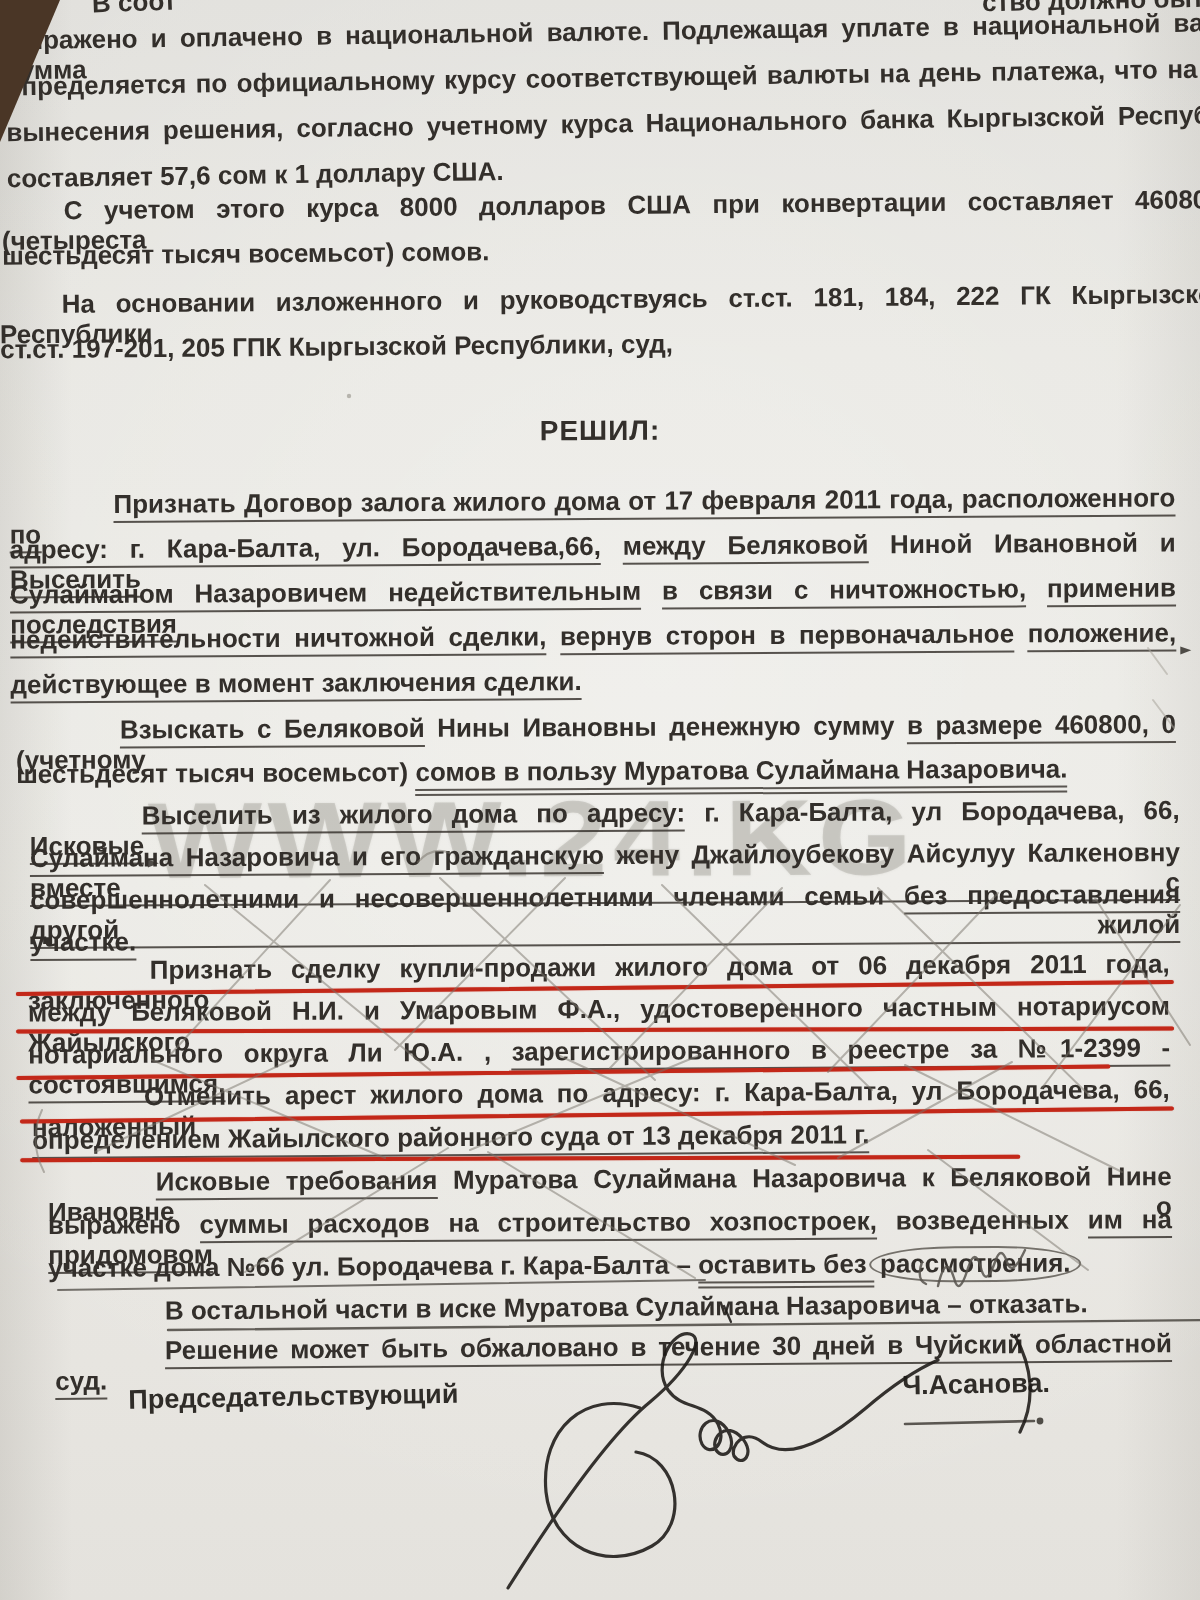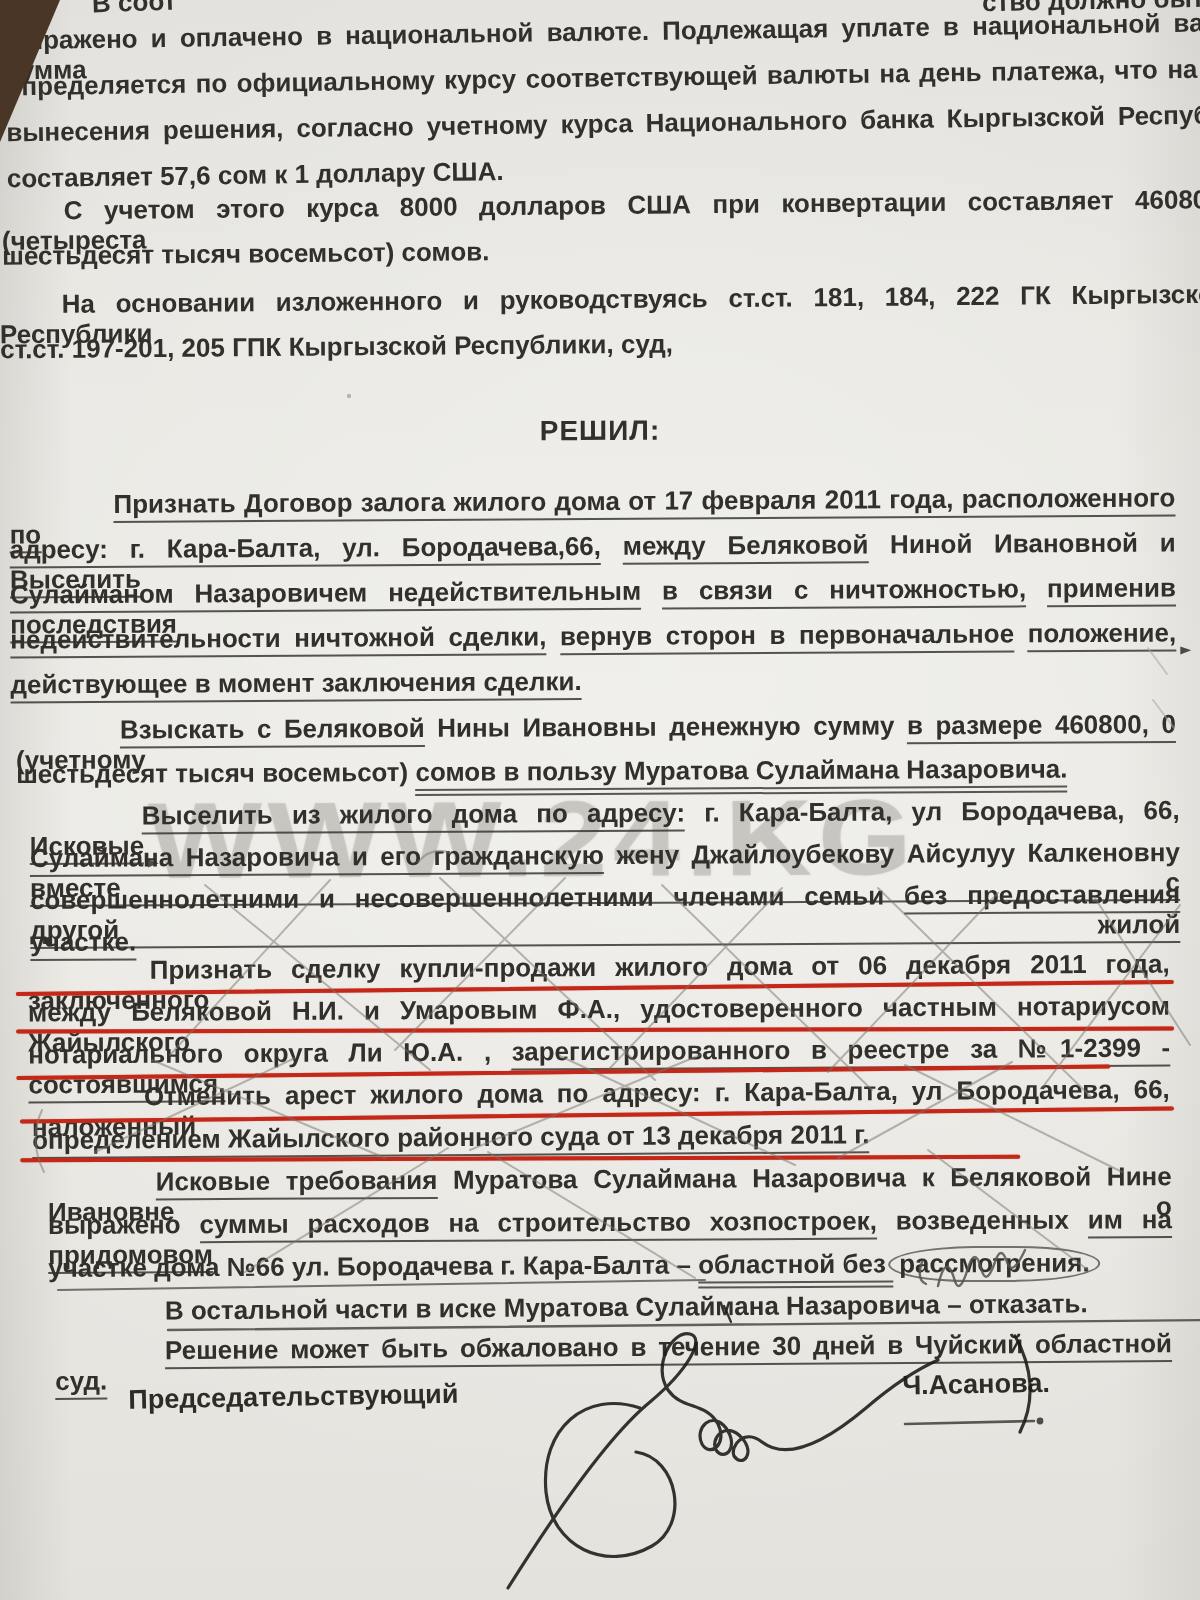--- a/index.html
+++ b/index.html
@@ -112,21 +112,21 @@
       <div class="ln red"><span>между Беляковой Н.И. и Умаровым Ф.А., удостоверенного частным нотариусом Жайылского</span></div>
       <div class="ln end red red-r60"><span>нотариального округа Ли Ю.А. , </span><span class="u">зарегистрированного в реестре за №1-2399 - состоявшимся.</span></div>
     </div>
   <div class="para" id="p7">
       <div class="ln red"><span>Отменить арест жилого дома по адресу: г. Кара-Балта, ул Бородачева, 66, наложенный</span></div>
       <div class="ln end red red-r140"><span class="u">определением Жайылского районного суда от 13 декабря 2011 г.</span></div>
     </div>
   <div class="para" id="p8">
       <div class="ln"><span class="u">Исковые требования</span><span> Муратова Сулаймана Назаровича к Беляковой Нине Ивановне о</span></div>
       <div class="ln"><span>выражено </span><span class="u">суммы расходов на строительство хозпостроек,</span><span> возведенных </span><span class="u">им на придомовом</span></div>
-      <div class="ln end"><span>участке дома №66 ул. Бородачева г. Кара-Балта – </span><span class="u2">областной без </span><span class="u2 circ">рассмотрения.</span></div>
+      <div class="ln end"><span>участке дома №66 ул. Бородачева г. Кара-Балта – </span><span class="u2">оставить без </span><span class="u2 circ">рассмотрения.</span></div>
     </div>
   <div class="para" id="p9">
       <div class="ln end"><span>В остальной части в иске Муратова Сулаймана Назаровича – отказать.</span></div>
     </div>
   <div class="para" id="p10">
       <div class="ln end"><span class="u">Решение может быть обжаловано в течение 30 дней в Чуйский областной суд.</span></div>
     </div>
 
   <div class="footer-row">
     <span class="footer-left">Председательствующий</span>

